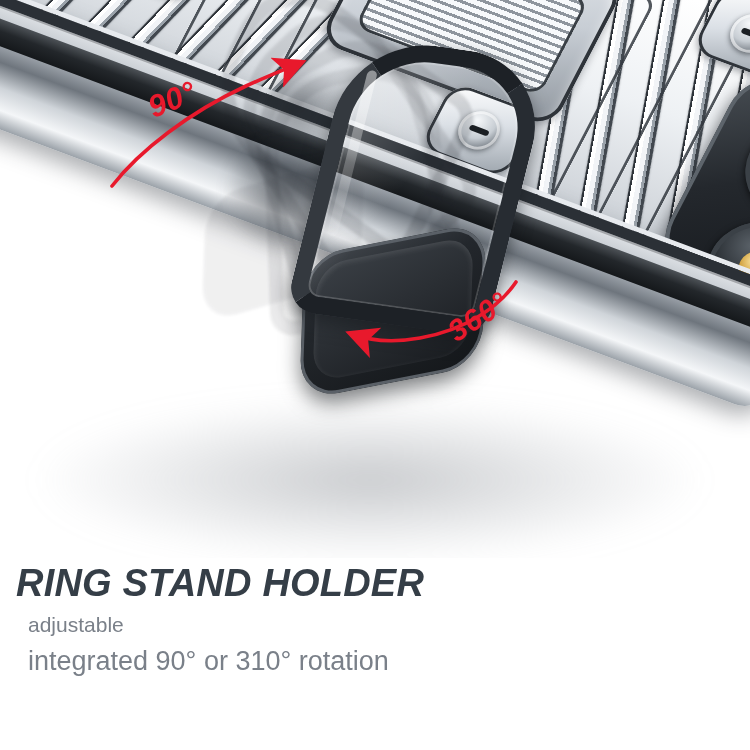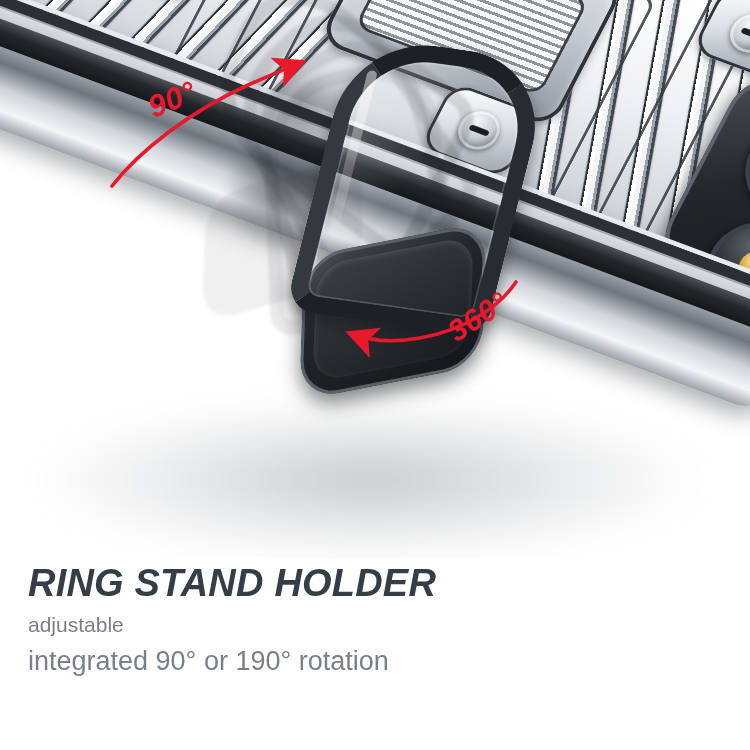--- a/index.html
+++ b/index.html
@@ -161,21 +161,21 @@
   #svg-anno{position:absolute;left:0;top:0;width:750px;height:560px;overflow:visible;}
 
   .anno-90{left:148px;top:82px;font-size:31px;transform:rotate(-22deg);letter-spacing:.5px;
     font-family:"Liberation Sans",sans-serif;}
   .anno-360{left:446px;top:300px;font-size:30px;transform:rotate(-33deg);letter-spacing:.5px;
     font-family:"Liberation Sans",sans-serif;}
 
   
   #caption{position:absolute;left:0;top:558px;width:750px;height:192px;background:#fff;}
   .cap-title{
-    position:absolute;left:28px;top:4px;
+    position:absolute;left:16px;top:4px;
     font-size:38px;font-weight:700;font-style:italic;color:#353e47;
     letter-spacing:.2px;white-space:nowrap;
   }
   .cap-line1{position:absolute;left:28px;top:55px;font-size:21px;color:#7a8089;white-space:nowrap;}
   .cap-line2{position:absolute;left:28px;top:88px;font-size:27px;color:#7a8089;white-space:nowrap;}
 </style>
 </head>
 <body>
 
 <div id="stage">
@@ -279,16 +279,16 @@
     </svg>
 
     <div class="anno anno-90">90°</div>
     <div class="anno anno-360">360°</div>
 
   </div>
 
   <div id="caption">
     <div class="cap-title">RING STAND HOLDER</div>
     <div class="cap-line1">adjustable</div>
-    <div class="cap-line2">integrated 90° or 190° rotation</div>
+    <div class="cap-line2">integrated 90° or 310° rotation</div>
   </div>
 
 </div>
 
 </body></html>

